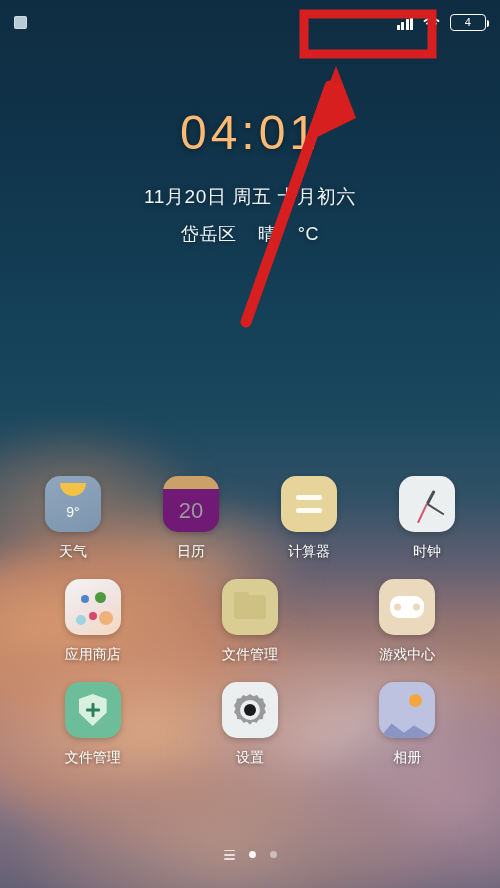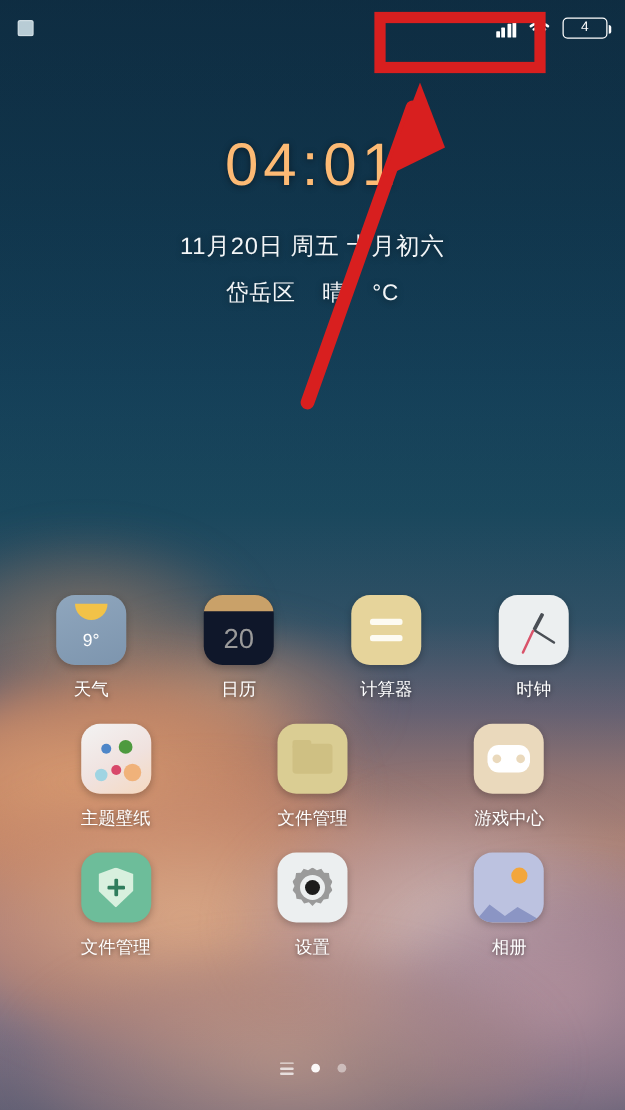--- a/index.html
+++ b/index.html
@@ -147,21 +147,21 @@
     position:absolute; top:7px; left:50%; transform:translateX(-50%);
     width:26px; height:13px;
     border-radius:0 0 26px 26px;
     background:#f2c248;
   }
   .t-weather .deg {
     position:absolute; bottom:12px; left:0; right:0;
     text-align:center; font-size:14px; color:#ffffff;
   }
   
-  .t-cal { background:#0f172a; }
+  .t-cal { background:#701a75; }
   .t-cal .band { position:absolute; top:0; left:0; right:0; height:13px; background:#c9a169; }
   .t-cal .day {
     position:absolute; top:13px; left:0; right:0; bottom:0;
     display:flex; align-items:center; justify-content:center;
     font-size:22px; color:#9a9a9a;
   }
   
   .t-calc { background:#e6d49b; }
   .t-calc .bar { position:absolute; left:15px; width:26px; height:5px; border-radius:2px; background:#fdfbf2; }
   .t-calc .bar.b1 { top:19px; }
@@ -356,21 +356,21 @@
 
     <div class="approw">
       <div class="app">
         <div class="tile t-theme">
           <i class="d5"></i>
             <i class="d2"></i>
             <i class="d1"></i>
             <i class="d3"></i>
             <i class="d4"></i>
         </div>
-        <div class="applabel">主题壁纸</div>
+        <div class="applabel">应用商店</div>
       </div>
       <div class="app">
         <div class="tile t-file">
           <div class="tab"></div>
             <div class="fold"></div>
         </div>
         <div class="applabel">文件管理</div>
       </div>
       <div class="app">
         <div class="tile t-game">

